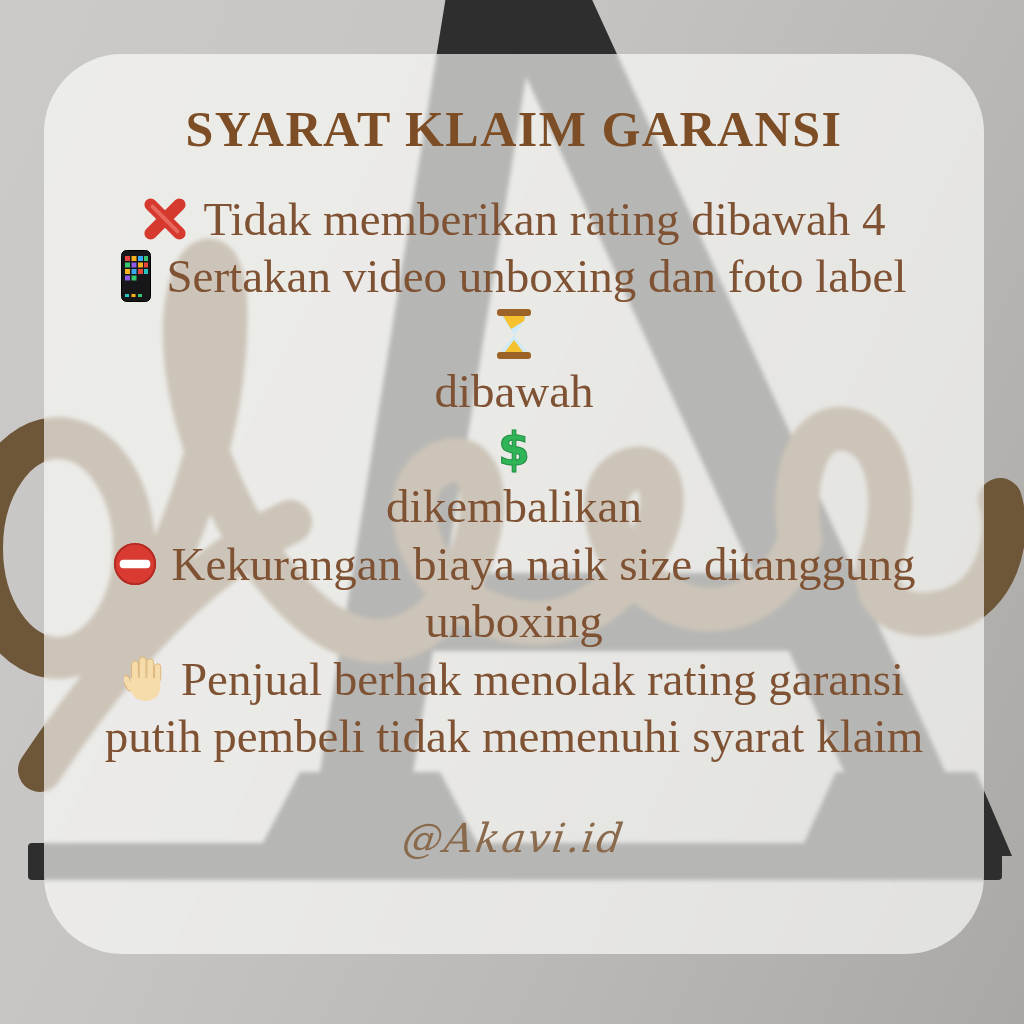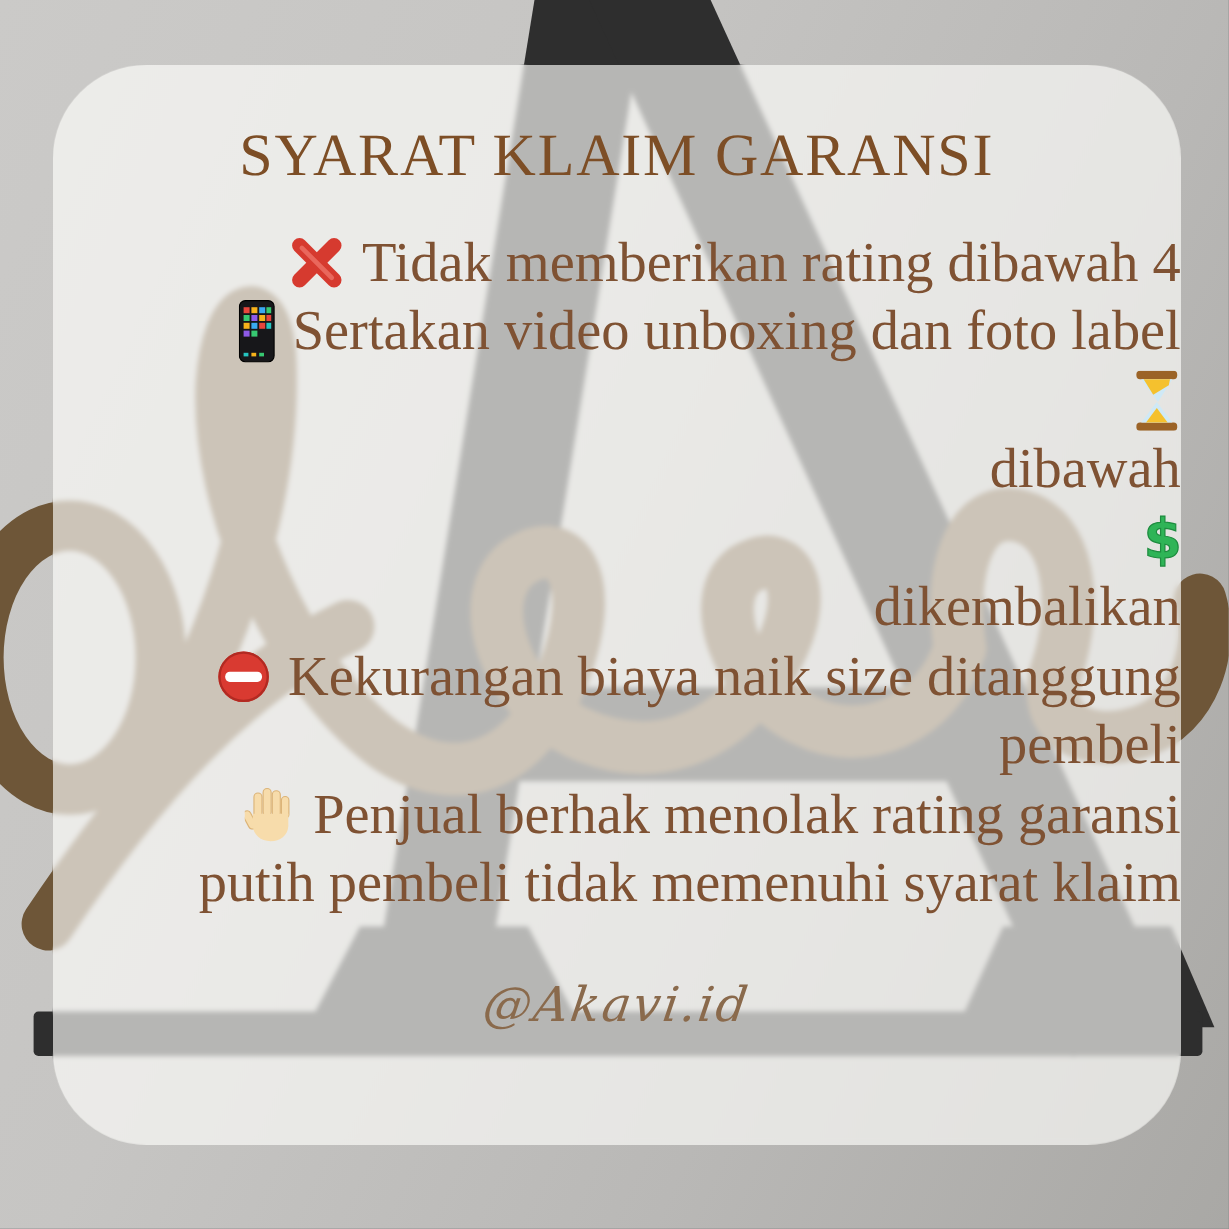--- a/index.html
+++ b/index.html
@@ -13,26 +13,26 @@
   .card {
     position:absolute; left:44px; top:54px; width:940px; height:900px;
     border-radius:78px; background:rgba(254,253,251,0.66);
     backdrop-filter:blur(2px); z-index:2;
   }
   .content {
     position:absolute; left:44px; top:54px; width:940px; height:900px;
     display:flex; flex-direction:column; align-items:center; z-index:3;
   }
   .title {
-    margin:42px 0 0 0; font-size:50px; font-weight:normal; letter-spacing:1.5px;
+    margin:42px 0 0 0; font-size:50px; font-weight:bold; letter-spacing:1.5px;
     color:#7d4e26; line-height:66px; text-align:center;
   }
   .lines { margin-top:28px; width:940px; }
   .line {
-    height:57.5px; display:flex; align-items:center; justify-content:flex-end;
+    height:57.5px; display:flex; align-items:center; justify-content:center;
     gap:15px; font-size:47px; color:#7f5233; white-space:nowrap;
   }
   .emoji { display:flex; align-items:center; justify-content:center; flex:0 0 auto; }
   .signature {
     margin-top:50px; font-family:"DejaVu Serif", serif; font-style:italic;
     font-size:40px; color:#8a6a4c; letter-spacing:2px; transform:skewX(-8deg);
   }
 </style>
 </head>
 <body>
@@ -131,21 +131,21 @@
           <span class="emoji">
             <svg viewBox="0 0 46 46" width="44" height="44">
               <circle cx="23" cy="23" r="22" fill="#d93a31"></circle>
               <circle cx="23" cy="23" r="21" fill="none" stroke="#b22a22" stroke-width="2"></circle>
               <rect x="7" y="18.5" width="32" height="9" rx="4" fill="#ffffff"></rect>
             </svg>
           </span>
           <span>Kekurangan biaya naik size ditanggung</span>
         </div>
         <div class="line">
-          <span>pembeli</span>
+          <span>unboxing</span>
         </div>
         <div class="line">
           <span class="emoji">
             <svg viewBox="0 0 44 50" width="42" height="48">
               <g fill="#f7dcab" stroke="#dcb478" stroke-width="1">
                 <rect x="8" y="6" width="7" height="22" rx="3.5"></rect>
                 <rect x="16" y="2" width="7" height="24" rx="3.5"></rect>
                 <rect x="24" y="4" width="7" height="23" rx="3.5"></rect>
                 <rect x="32" y="9" width="6.5" height="19" rx="3.2"></rect>
                 <rect x="0.8" y="21" width="7" height="17" rx="3.5" transform="rotate(-28 4.3 29.5)"></rect>

